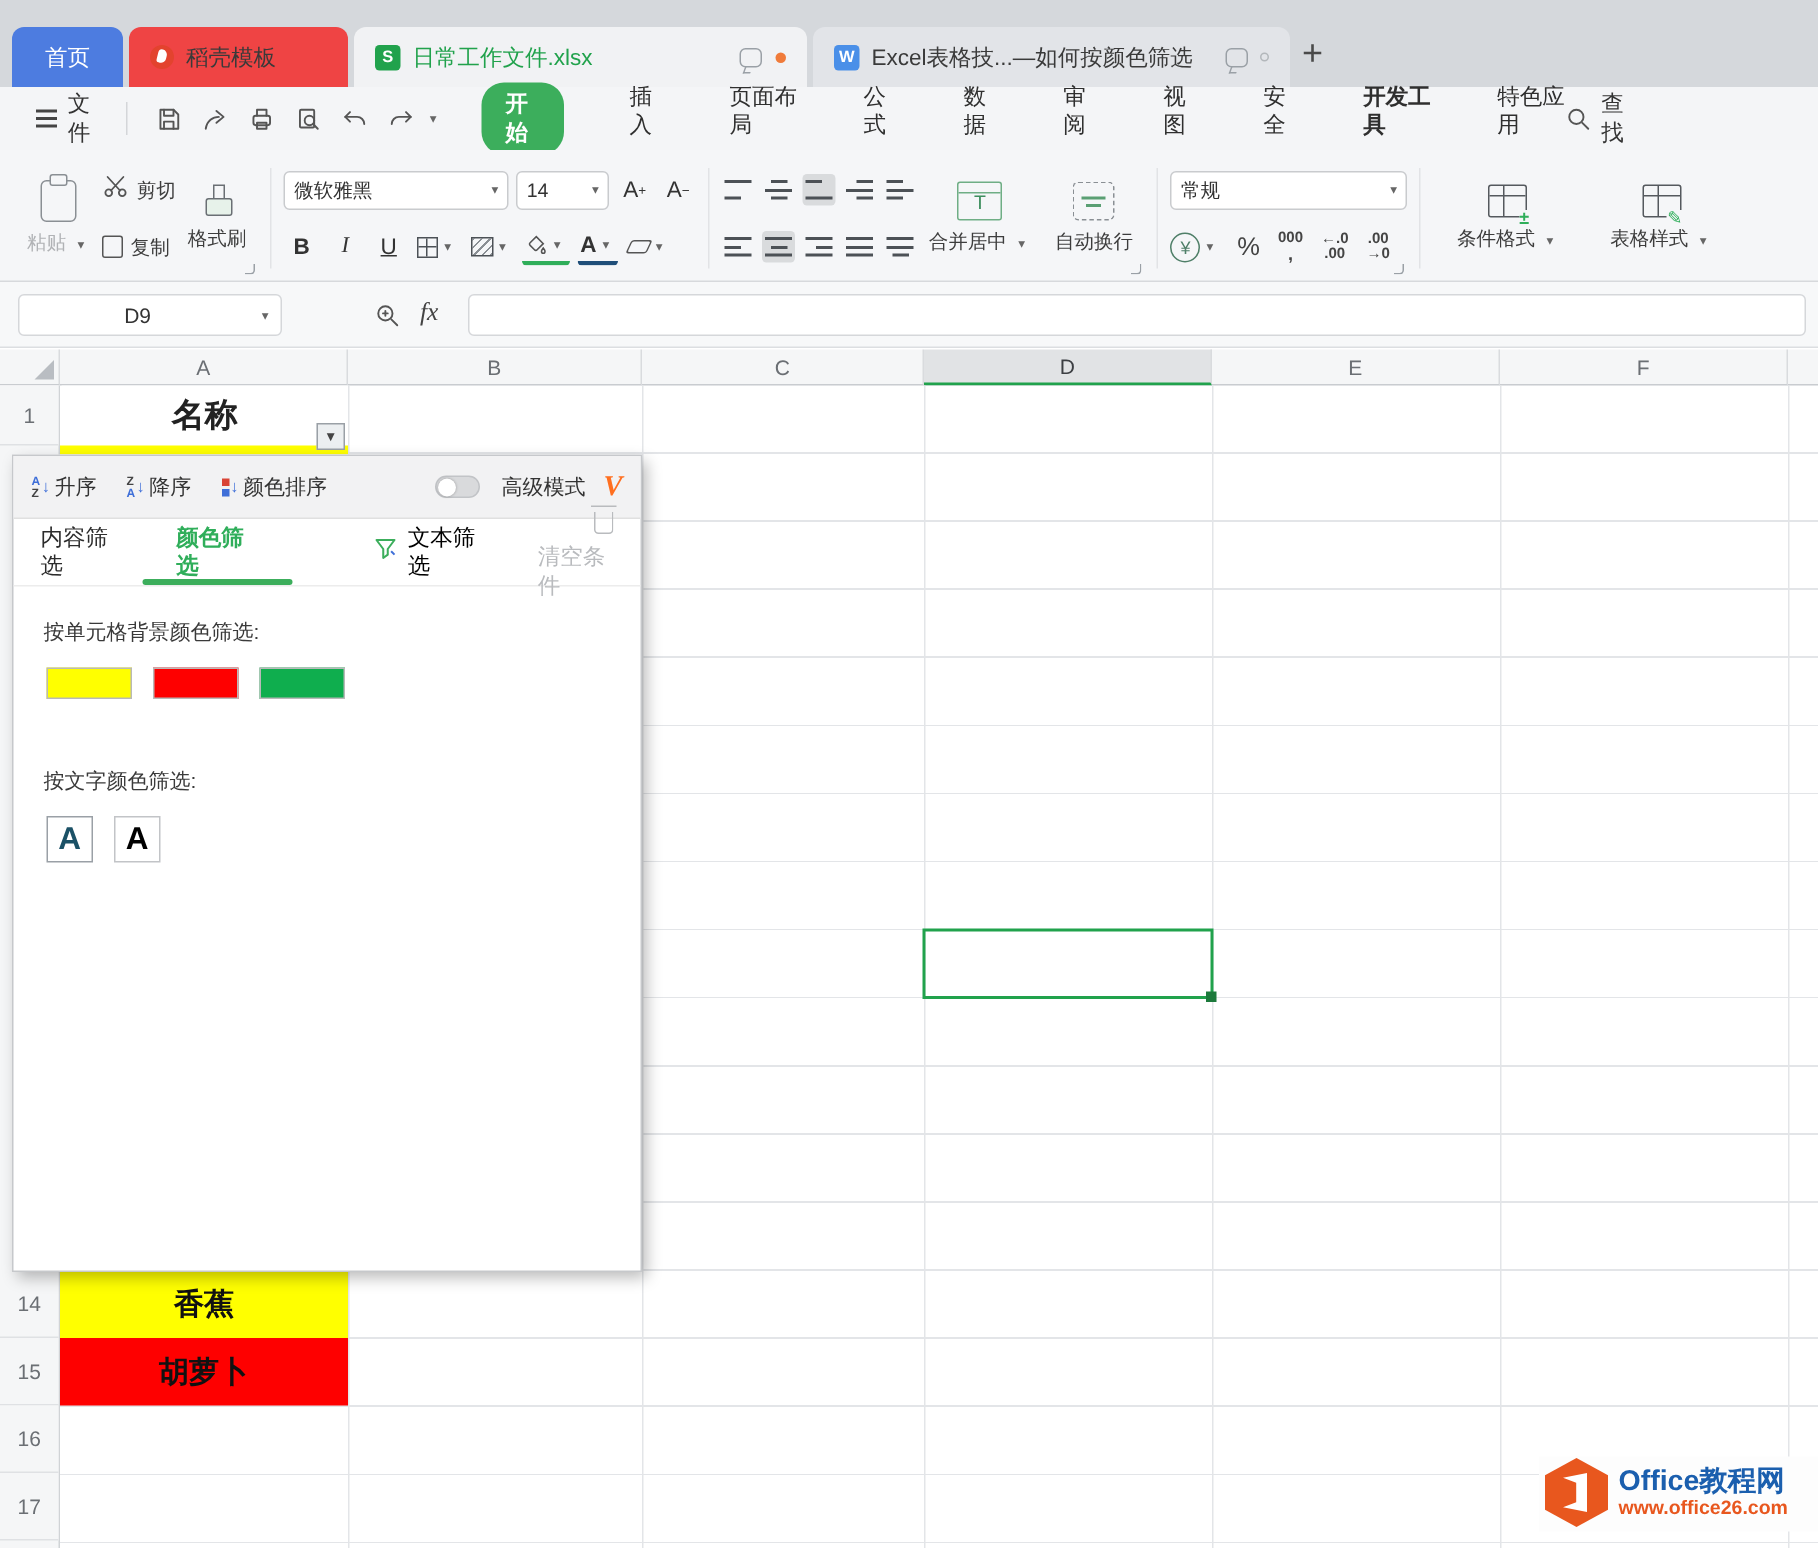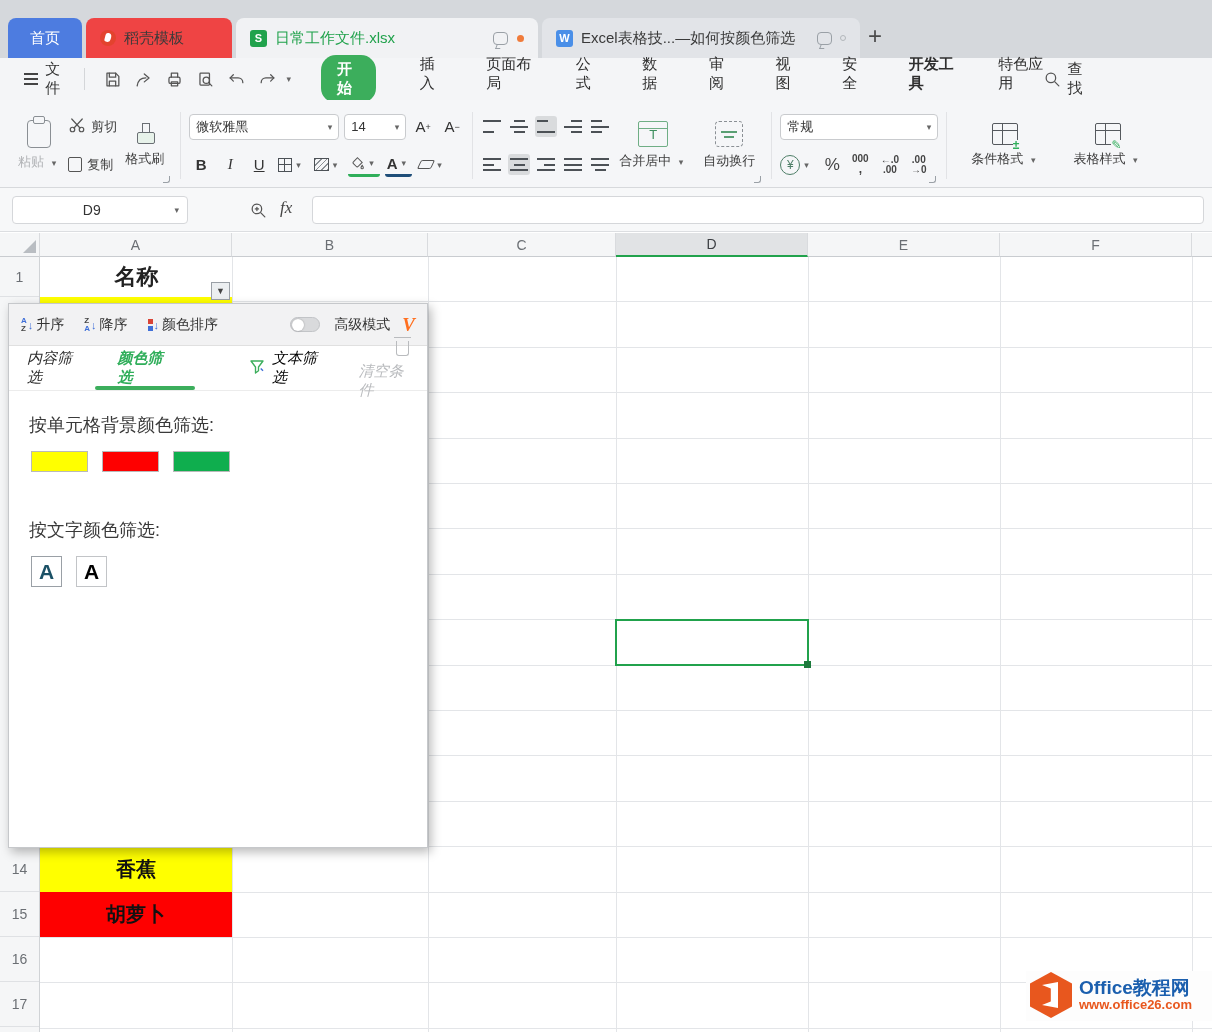--- a/index.html
+++ b/index.html
@@ -112,31 +112,31 @@
   .sortic { display:flex; align-items:center; gap:1px; margin-right:3px; }
   .azcol { display:flex; flex-direction:column; font-size:8px; line-height:8px; font-weight:bold; color:#444; }
   .azcol .bluec { color:#3f6fd8; }
   .dotcol { display:flex; flex-direction:column; gap:2px; }
   .dotcol i { width:5px; height:5px; display:block; }
   .arrow-dn { font-size:11px; color:#3f6fd8; }
   .sortitem { display:flex; align-items:center; margin-right:14px; }
   .toggle { width:30px; height:15px; border-radius:8px; background:#d9dadc; border:1px solid #c2c4c7; position:relative; margin-left:auto; margin-right:8px; }
   .toggle::after { content:""; position:absolute; left:1px; top:0.5px; width:12px; height:12px; border-radius:50%; background:#fff; box-shadow:0 0 2px rgba(0,0,0,.3); }
   .viplogo { font-family:"Liberation Serif","DejaVu Serif",serif; font-style:italic; font-weight:bold; font-size:19px; color:#ff6f1f; margin-left:6px; }
-  .ptabs { height:45px; display:flex; align-items:center; padding:0 18px; gap:40px; font-size:15px; border-bottom:1px solid #ececec; position:relative;font-style:italic; }
+  .ptabs { height:45px; display:flex; align-items:center; padding:0 18px; gap:40px; font-size:15px; border-bottom:1px solid #ececec; position:relative; }
   .ptab { color:#2c2c2c; }
   .ptab.active { color:#2fae5a; font-weight:bold; }
   .underline-green { position:absolute; left:86px; top:40px; width:100px; height:4px; background:#3cae5c; border-radius:2px; }
   .funnel svg { width:18px; height:18px; }
   .texttab { display:flex; align-items:center; gap:6px; margin-left:40px; }
   .cleartab { display:flex; align-items:flex-end; gap:6px; color:#b9bbbe;flex-direction:column; }
   .trash { width:13px; height:15px; border:1.5px solid #b9bbbe; border-top:none; border-radius:0 0 3px 3px; position:relative; margin-top:4px; }
   .trash::before { content:""; position:absolute; left:-3px; top:-4px; width:17px; height:1.5px; background:#b9bbbe; }
   .pbody { padding:22px 20px 0 20px; }
-  .plabel { font-size:18px; color:#3a3a3a; }
+  .plabel { font-size:14px; color:#3a3a3a; }
   .swatches { display:flex; gap:14px; margin:14px 0 0 2px; }
   .swatch { width:57px; height:21px; border:1px solid #b9b9b9; }
   .sw-y { background:#ffff00; } .sw-r { background:#fe0000; } .sw-g { background:#0fae4e; }
   .fontlabel { margin-top:46px; }
   .fontcolors { display:flex; gap:14px; margin:14px 0 0 2px; }
   .fcbox { width:31px; height:31px; border:1px solid #c2c4c7; background:#fff; display:flex; align-items:center; justify-content:center; font-size:21px; font-weight:bold; }
   .fc-teal { color:#1b5166; border-color:#9aa0a6; } .fc-black { color:#000; }
 
   
   .wm { position:absolute; right:0; bottom:11px; width:186px; height:50px; background:#fdfdfd; display:flex; align-items:center; gap:7px; padding:2px 6px 4px 4px; z-index:15; }

